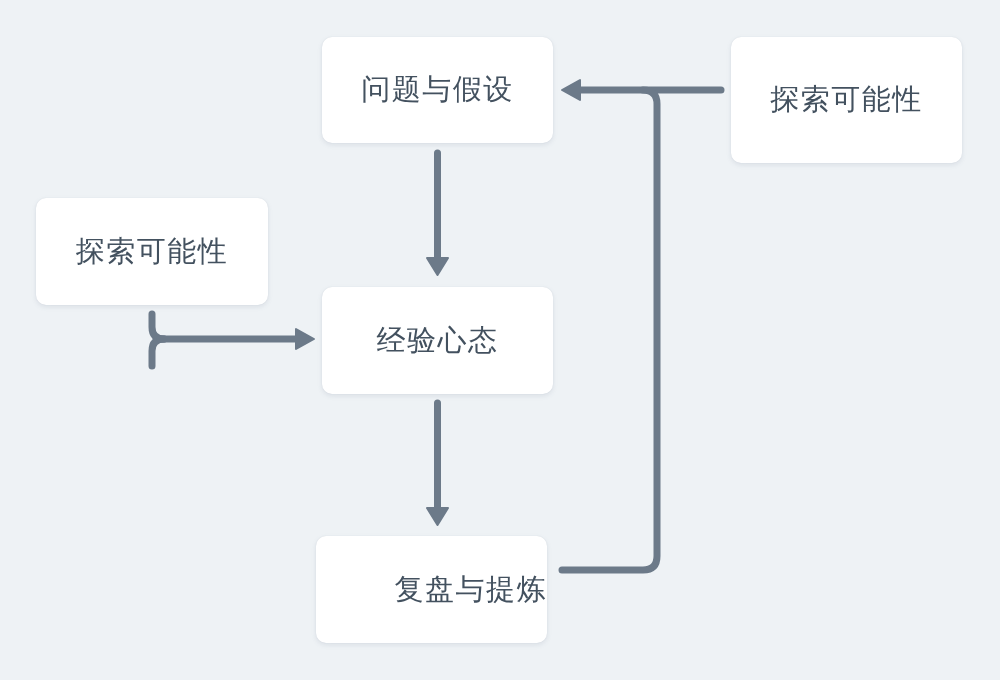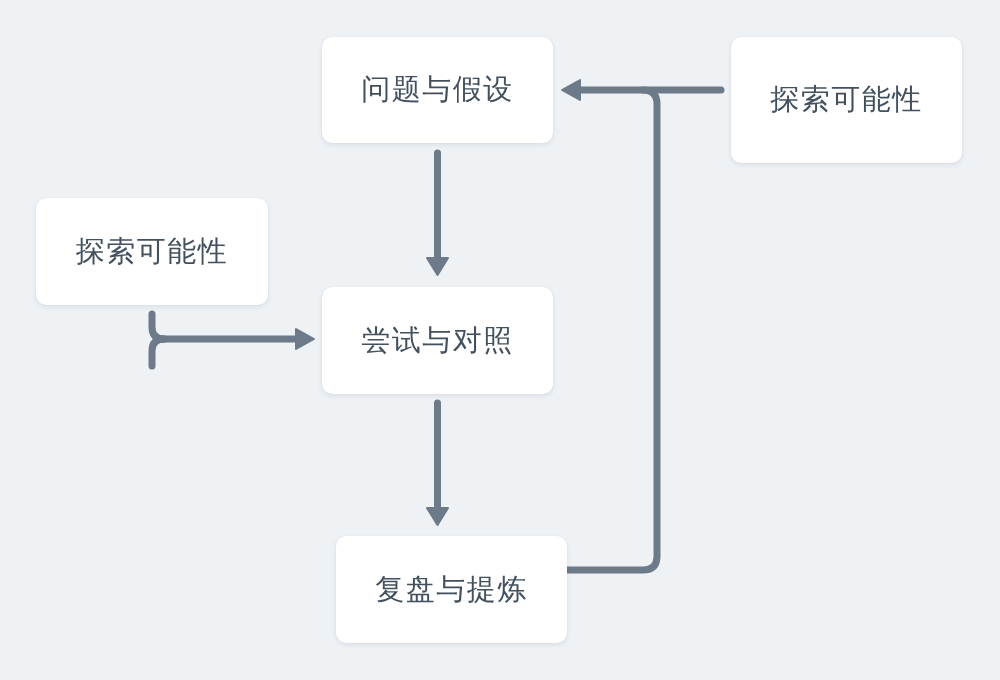--- a/index.html
+++ b/index.html
@@ -24,21 +24,21 @@
     display:flex;align-items:center;justify-content:center;
     color:var(--text);
     font-size:29px;
     letter-spacing:1.5px;
   }
   .node-problem    {left:322px;top:37px; width:231px;height:106px;}
   .node-explore    {left:731px;top:37px; width:231px;height:126px;}
   .node-observe    {left:36px; top:198px;width:232px;height:107px;}
   .node-experience {left:36px; top:375px;width:232px;height:107px;}
   .node-try        {left:322px;top:287px;width:231px;height:107px;}
-  .node-review     {left:336px;top:536px;width:231px;height:107px;}
+  .node-review     {left:316px;top:536px;width:231px;height:107px;justify-content:flex-end;}
   .edges{
     position:absolute;left:0;top:0;width:1000px;height:680px;
     pointer-events:none;
   }
   .edge{
     stroke:var(--line);
     stroke-width:7;
     fill:none;
     stroke-linecap:round;
   }
@@ -90,20 +90,20 @@
   <div class="node node-explore">
     <span>探索可能性</span>
   </div>
 
   <div class="node node-observe">
     <span>探索可能性</span>
   </div>
 
 
   <div class="node node-try">
-    <span>尝试与对照</span>
+    <span>经验心态</span>
   </div>
 
   <div class="node node-review">
     <span>复盘与提炼</span>
   </div>
 
 </div>
 
 </body></html>

